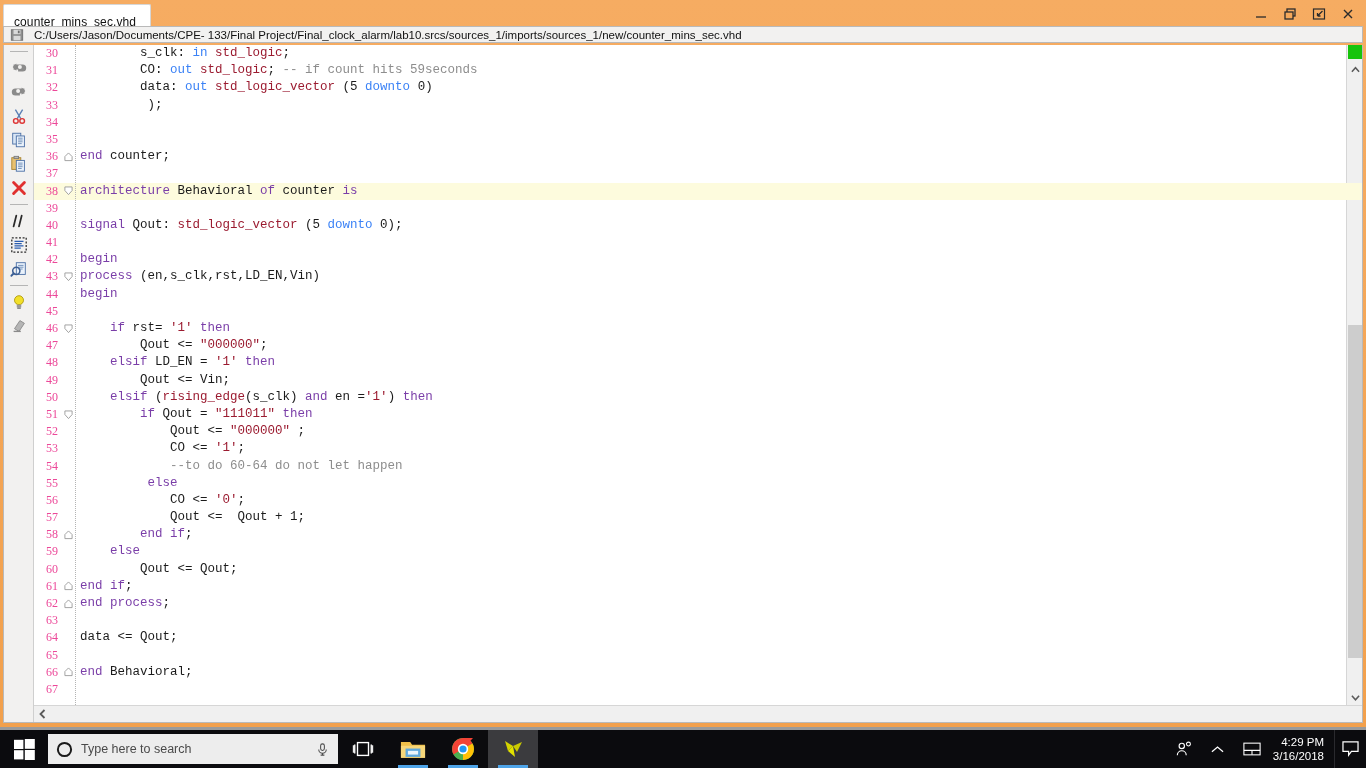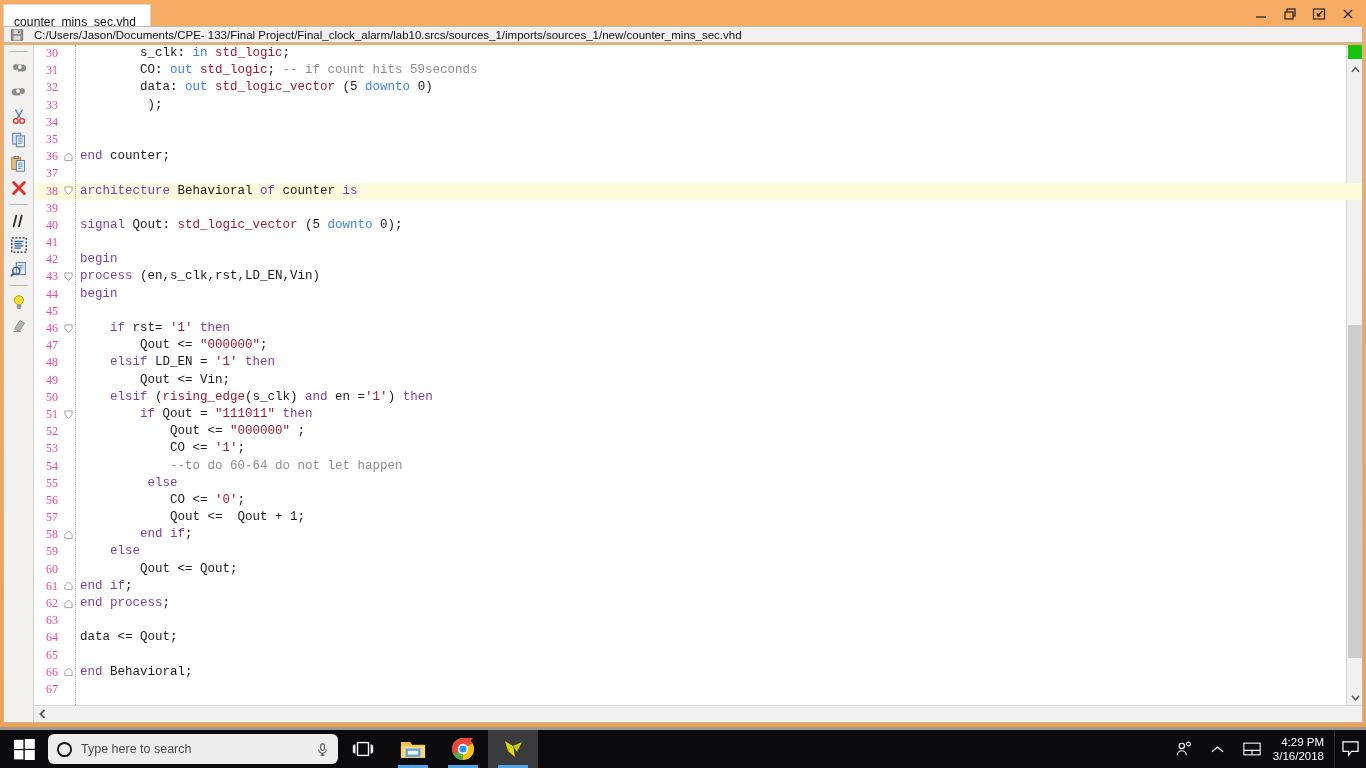--- a/index.html
+++ b/index.html
@@ -80,21 +80,21 @@
   
   #bottomaccent { position:absolute; left:0; bottom:0; width:1366px; height:7px;
       background:#f2a04c; }
   #bottomgray { position:absolute; left:0; bottom:0; width:1366px; height:3px; background:#9a9a9a; }
 
   
   #taskbar { position:absolute; left:0; top:730px; width:1366px; height:38px;
       background:#0b0b0e; display:flex; align-items:center; }
   #startbtn { width:48px; height:38px; display:flex; align-items:center; justify-content:center; }
   #searchbox { width:290px; height:30px; background:#ededed; display:flex; align-items:center;
-      padding:3px 8px; gap:8px;border-radius:6px; }
+      padding:3px 8px; gap:8px; }
   #searchtext { flex:1; font-size:12.5px; color:#4a4a4a; }
   .tbicon { width:50px; height:38px; display:flex; align-items:center; justify-content:center;
       position:relative; }
   .tbicon.active { background:#3b3b3e; }
   .runline { position:absolute; bottom:0; left:10px; right:10px; height:3px; background:#4ea4e8; }
   #tray { margin-left:auto; display:flex; align-items:center; height:38px; }
   .trayitem { width:34px; height:38px; display:flex; align-items:center; justify-content:center; }
   #clock { display:flex; flex-direction:column; align-items:flex-end; justify-content:center;
       color:#fff; font-size:11.5px; line-height:14px; padding:0 10px 0 4px; height:38px; }
   #actioncenter { width:32px; height:38px; display:flex; align-items:center; justify-content:center;

